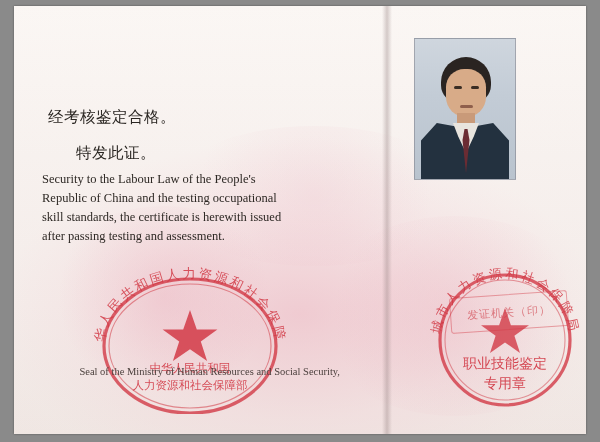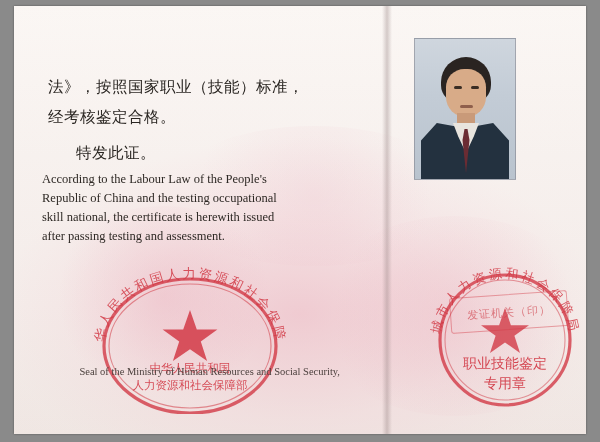--- a/index.html
+++ b/index.html
@@ -200,27 +200,26 @@
   <div id="paper">
 
     <div class="blotch" id="b1"></div>
     <div class="blotch" id="b2"></div>
     <div class="blotch" id="b3"></div>
 
     <div id="fold"></div>
 
     <div id="left-page">
 
-      <div class="cn-text" id="cn-l2">法》，按照国家职业（技能）标准，</div>
       <div class="cn-text" id="cn-l3">经考核鉴定合格。</div>
       <div class="cn-text" id="cn-l4">特发此证。</div>
 
-      <div class="en-text" id="en-l1">According to the Labour Law of the People's</div>
+      <div class="en-text" id="en-l1">Security to the Labour Law of the People's</div>
       <div class="en-text" id="en-l2">Republic of China and the testing occupational</div>
-      <div class="en-text" id="en-l3">skill national, the certificate is herewith issued</div>
+      <div class="en-text" id="en-l3">skill standards, the certificate is herewith issued</div>
       <div class="en-text" id="en-l4">after passing testing and assessment.</div>
 
       <div id="seal-left">
         <svg width="244" height="158" viewBox="0 0 244 158" xmlns="http://www.w3.org/2000/svg">
           <defs>
             <path id="arcTopL" d="M 36,90 A 86,68 0 0 1 208,90"></path>
             <path id="arcBotL" d="M 44,90 A 78,60 0 0 0 200,90"></path>
           </defs>
 
           <ellipse cx="122" cy="90" rx="86" ry="67" fill="none" stroke="#d23a46" stroke-width="3.2" opacity="0.8"></ellipse>

